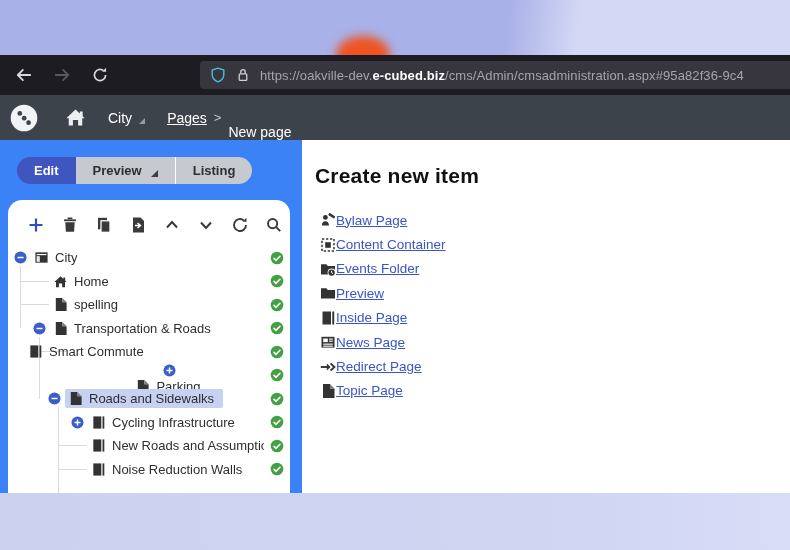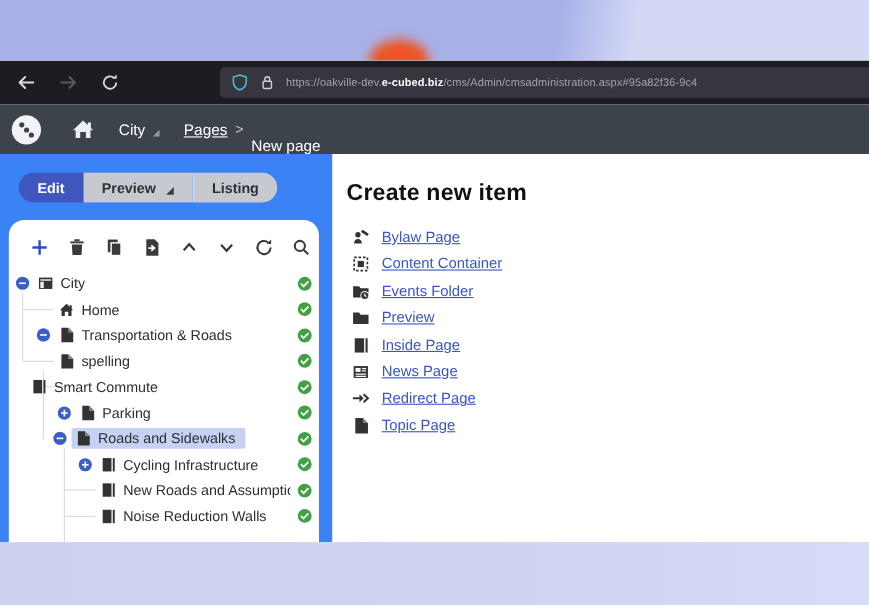--- a/index.html
+++ b/index.html
@@ -17,21 +17,21 @@
   
   .window { position:absolute; left:0; top:55px; width:790px; height:438px; background:#fff; overflow:hidden;
     display:flex; flex-direction:column; }
 
   .browser-bar { height:40px; flex:none; background:#1d1c23; display:flex; align-items:center; padding-left:14px; }
   .nav-btn { width:20px; height:20px; margin-right:18px; flex:none; display:flex; align-items:center; justify-content:center; }
   .nav-btn svg { width:18px; height:18px; }
   .url-field { margin-left:72px; flex:1; height:28px; background:#37353e; border-radius:4px 0 0 4px;
     display:flex; align-items:center; gap:9px; padding:0 10px; overflow:hidden; white-space:nowrap; }
   .url-field svg { width:16px; height:16px; flex:none; }
-  .url-text { font-size:10px; color:#a4a4af; letter-spacing:0.1px; }
+  .url-text { font-size:13px; color:#a4a4af; letter-spacing:0.1px; }
   .url-text .domain { color:#fcfcfe; font-weight:700; }
 
   .app-navbar { height:45px; flex:none; background:#3d434b; display:flex; align-items:center; color:#fff; font-size:14px; }
   .apps-circle { width:28px; height:28px; margin-left:10px; flex:none; }
   .home-nav { width:23px; height:23px; margin-left:26px; flex:none; }
   .bc-site { margin-left:21px; }
   .tri { width:0; height:0; border-bottom:6px solid #969ca4; border-left:6px solid transparent; margin-left:7px; position:relative; top:3px; }
   .bc-link { margin-left:22px; color:#fff; text-decoration:underline; cursor:pointer;text-align:right; }
   .bc-sep { margin-left:7px; color:#c2c6cb; font-size:13px; }
   .bc-current { margin-left:7px;margin-top:28px; }
@@ -65,21 +65,21 @@
   .ticon { width:15px; height:15px; flex:none; }
   .ticon svg { width:15px; height:15px; display:block; }
   .tlabel { white-space:nowrap; overflow:hidden; max-width:152px; }
   .check { position:absolute; right:6px; top:4.5px; width:14px; height:14px; }
   .check svg { width:14px; height:14px; display:block; }
 
   .main { flex:1; background:#fff; padding:24px 0 0 13px; overflow:hidden; }
   .main h1 { font-size:21px; font-weight:700; color:#111; letter-spacing:0.2px; }
   .main h2 { font-size:15px; font-weight:700; color:#111; margin-top:35px; }
   .pt-list { margin-top:20px; margin-left:5px; }
-  .pt-row { height:24.4px; display:flex; align-items:flex-start; gap:11px; }
+  .pt-row { height:24.4px; display:flex; align-items:center; }
   .pt-icon { width:16px; height:16px; flex:none; }
   .pt-icon svg { width:16px; height:16px; display:block; }
   .pt-link { font-size:13.5px; color:#3a55c6; text-decoration:underline; cursor:pointer; }
 </style>
 </head>
 <body>
 
 <div class="desktop-top">
   <div class="blob"></div>
 </div>
@@ -220,53 +220,53 @@
                 <span class="tlabel">Home</span>
               </span>
               <span class="check">
                 <svg viewBox="0 0 16 16" xmlns="http://www.w3.org/2000/svg">
                   <circle cx="8" cy="8" r="7.2" fill="#44a045"></circle>
                   <path d="M4.6 8.4l2.2 2.3 4.6-4.7" stroke="#fff" stroke-width="1.8" fill="none" stroke-linecap="round"></path>
                 </svg>
               </span>
             </div>
             <div class="tree-row" style="padding-left: 25px;">
+              <span class="stub" style="left: 13px; width: 28px;"></span>
+              <span class="exp-empty"></span>
+              <span class="row-inner">
+                <span class="ticon">
+                  <svg viewBox="0 0 16 16" xmlns="http://www.w3.org/2000/svg">
+                    <path d="M3 1H10V5.5H14.5V15H3Z" fill="#333"></path>
+                    <path d="M10 1 14.5 5.5H10Z" fill="#7d7d7d"></path>
+                  </svg>
+                </span>
+                <span class="tlabel">spelling</span>
+              </span>
+              <span class="check">
+                <svg viewBox="0 0 16 16" xmlns="http://www.w3.org/2000/svg">
+                  <circle cx="8" cy="8" r="7.2" fill="#44a045"></circle>
+                  <path d="M4.6 8.4l2.2 2.3 4.6-4.7" stroke="#fff" stroke-width="1.8" fill="none" stroke-linecap="round"></path>
+                </svg>
+              </span>
+            </div>
+            <div class="tree-row" style="padding-left: 25px;">
               <span class="expander">
                 <svg viewBox="0 0 16 16" xmlns="http://www.w3.org/2000/svg">
                   <circle cx="8" cy="8" r="7.4" fill="#3b5fc6"></circle>
                   <rect x="4.3" y="7.1" width="7.4" height="1.8" fill="#fff"></rect>
                 </svg>
               </span>
               <span class="row-inner">
                 <span class="ticon">
                   <svg viewBox="0 0 16 16" xmlns="http://www.w3.org/2000/svg">
                     <path d="M3 1H10V5.5H14.5V15H3Z" fill="#333"></path>
                     <path d="M10 1 14.5 5.5H10Z" fill="#7d7d7d"></path>
                   </svg>
                 </span>
                 <span class="tlabel">Transportation &amp; Roads</span>
-              </span>
-              <span class="check">
-                <svg viewBox="0 0 16 16" xmlns="http://www.w3.org/2000/svg">
-                  <circle cx="8" cy="8" r="7.2" fill="#44a045"></circle>
-                  <path d="M4.6 8.4l2.2 2.3 4.6-4.7" stroke="#fff" stroke-width="1.8" fill="none" stroke-linecap="round"></path>
-                </svg>
-              </span>
-            </div>
-            <div class="tree-row" style="padding-left: 25px;">
-              <span class="stub" style="left: 13px; width: 28px;"></span>
-              <span class="exp-empty"></span>
-              <span class="row-inner">
-                <span class="ticon">
-                  <svg viewBox="0 0 16 16" xmlns="http://www.w3.org/2000/svg">
-                    <path d="M3 1H10V5.5H14.5V15H3Z" fill="#333"></path>
-                    <path d="M10 1 14.5 5.5H10Z" fill="#7d7d7d"></path>
-                  </svg>
-                </span>
-                <span class="tlabel">spelling</span>
               </span>
               <span class="check">
                 <svg viewBox="0 0 16 16" xmlns="http://www.w3.org/2000/svg">
                   <circle cx="8" cy="8" r="7.2" fill="#44a045"></circle>
                   <path d="M4.6 8.4l2.2 2.3 4.6-4.7" stroke="#fff" stroke-width="1.8" fill="none" stroke-linecap="round"></path>
                 </svg>
               </span>
             </div>
             <div class="tree-row" style="">
               <span class="stub" style="left: 32px; width: 28px;"></span>
@@ -280,21 +280,21 @@
                 </span>
                 <span class="tlabel">Smart Commute</span>
               </span>
               <span class="check">
                 <svg viewBox="0 0 16 16" xmlns="http://www.w3.org/2000/svg">
                   <circle cx="8" cy="8" r="7.2" fill="#44a045"></circle>
                   <path d="M4.6 8.4l2.2 2.3 4.6-4.7" stroke="#fff" stroke-width="1.8" fill="none" stroke-linecap="round"></path>
                 </svg>
               </span>
             </div>
-            <div class="tree-row" style="padding-left: 44px;">
+            <div class="tree-row" style="padding-left: 44px; flex-direction: column;">
               <span class="expander">
                 <svg viewBox="0 0 16 16" xmlns="http://www.w3.org/2000/svg">
                   <circle cx="8" cy="8" r="7.4" fill="#3b5fc6"></circle>
                   <rect x="4.3" y="7.1" width="7.4" height="1.8" fill="#fff"></rect>
                   <rect x="7.1" y="4.3" width="1.8" height="7.4" fill="#fff"></rect>
                 </svg>
               </span>
               <span class="row-inner">
                 <span class="ticon">
                   <svg viewBox="0 0 16 16" xmlns="http://www.w3.org/2000/svg">

